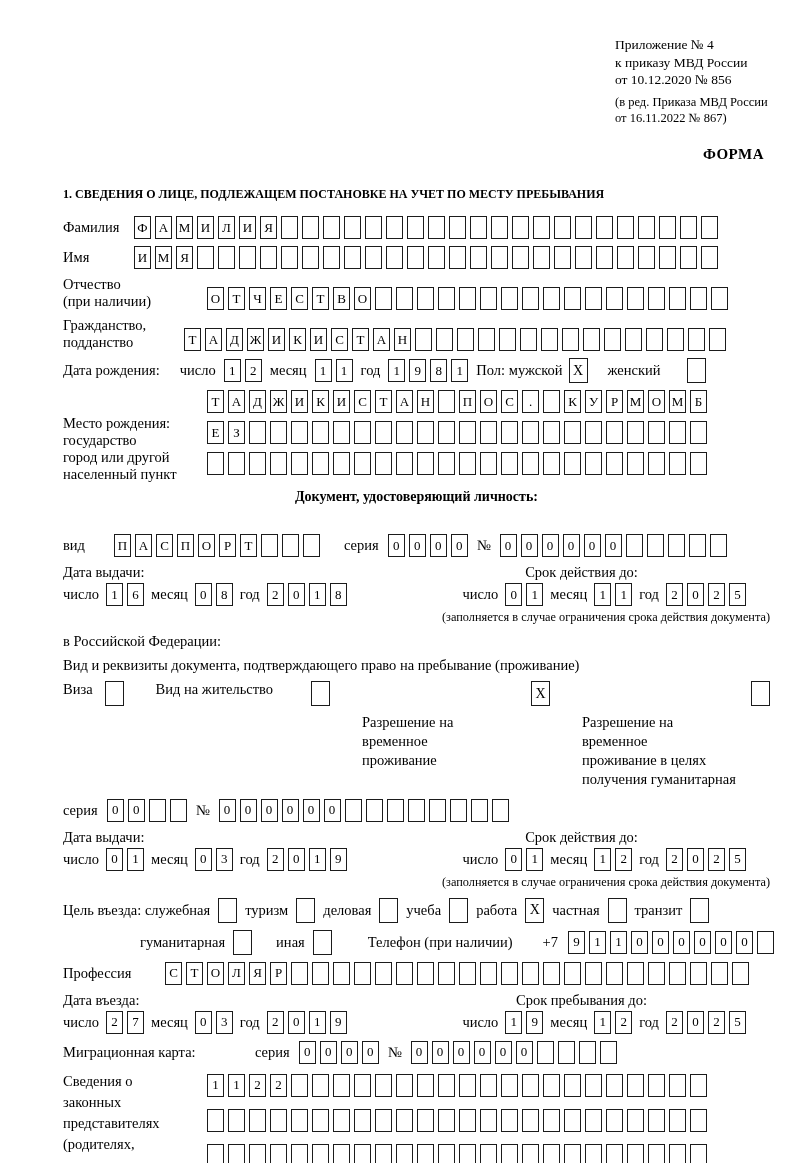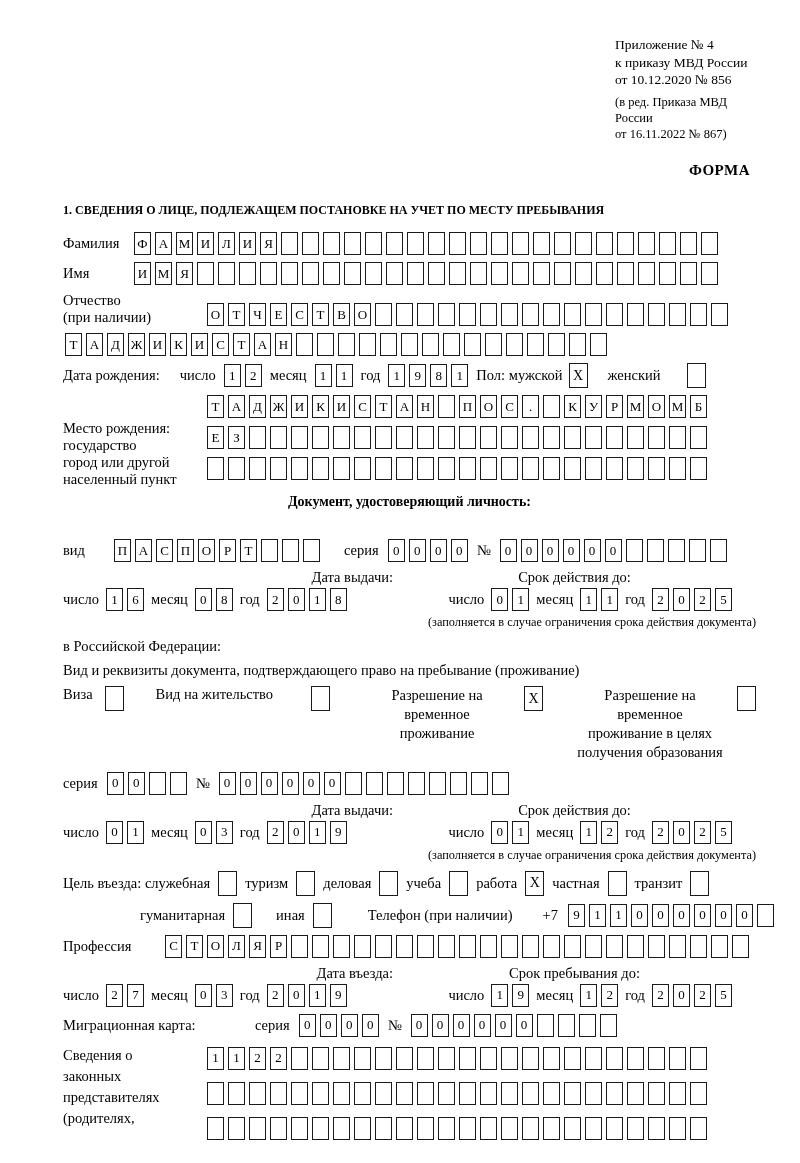--- a/index.html
+++ b/index.html
@@ -1,38 +1,38 @@
 <!DOCTYPE html>
 <html><head>
 <meta charset="utf-8">
 <style>
   html,body{margin:0;padding:0;background:#fff;}
   .page{width:800px;height:1163px;background:#fff;color:#000;box-sizing:border-box;
-        padding:36px 44px 0 63px;font-family:"Liberation Serif",serif;overflow:hidden;position:relative;}
+        padding:36px 30px 0 63px;font-family:"Liberation Serif",serif;overflow:hidden;position:relative;}
   .appendix{margin-left:552px;font-size:13.5px;line-height:1.3;}
   .edition{margin-left:552px;font-size:12.5px;line-height:1.3;margin-top:5px;}
   .forma{text-align:right;font-weight:bold;font-size:15px;margin:20px 6px 0 0;letter-spacing:.5px;}
   .title{text-align:center;font-weight:bold;font-size:15.5px;line-height:1.5;margin-top:14px;}
   .blank-line{display:inline-block;width:58px;border-bottom:2px solid #333;margin-left:10px;}
   .section-title{font-weight:bold;font-size:12px;margin-top:24px;margin-bottom:14px;}
   .row{display:flex;align-items:center;margin-bottom:7px;font-size:14.5px;}
   .row.top{align-items:flex-end;}
   .lbl{flex:none;}
   .cells{display:inline-flex;flex:none;}
   .cell{width:15px;height:21px;border:1.6px solid #1b1b1b;margin:0 2px;display:inline-flex;
         align-items:center;justify-content:center;font-size:13px;flex:none;background:#fff;}
   .cb{width:17px;height:23px;border:1.6px solid #1b1b1b;display:inline-flex;align-items:center;
       justify-content:center;font-size:14px;flex:none;background:#fff;}
   .w69{width:69px;} .w119{width:119px;} .w142{width:142px;}
   .stack{display:flex;flex-direction:column;}
   .stack .cells{margin-bottom:8px;}
-  .center-lbl{text-align:center;line-height:1.3;}
+  .center-lbl{line-height:1.3;margin-top:32px;}
   .doc-title{text-align:center;font-weight:bold;font-size:14px;margin:6px 0 5px 0;}
   .dates-labels{margin-bottom:2px;font-size:14.5px;}
-  .dl-left{width:330px;text-align:right;}
+  .dl-left{width:330px;text-align:left;}
   .dl-right{flex:1;text-align:center;}
   .date-row{justify-content:space-between;padding-right:22px;}
   .dgroup{display:flex;align-items:center;gap:5px;}
   .note{font-size:12.3px;text-align:right;margin:-3px 0 8px 0;}
   .textline{font-size:14.5px;margin-bottom:7px;}
   .gap8{width:8px;flex:none;} .gap14{width:14px;flex:none;} .gap20{width:20px;flex:none;}
   .permit-row{align-items:flex-start;gap:12px;margin-top:4px;margin-bottom:10px;}
   .purpose-row{gap:8px;}
 </style>
 </head>
@@ -151,20 +151,24 @@
         <span class="cell"></span>
         <span class="cell"></span>
         <span class="cell"></span>
         <span class="cell"></span>
         <span class="cell"></span>
         <span class="cell"></span>
       </span>
   </div>
 
   <div class="row top">
+    <span class="lbl w119">
+      <span>Гражданство,</span><br>
+      <span>подданство</span>
+    </span>
     <span class="cells">
         <span class="cell">Т</span>
         <span class="cell">А</span>
         <span class="cell">Д</span>
         <span class="cell">Ж</span>
         <span class="cell">И</span>
         <span class="cell">К</span>
         <span class="cell">И</span>
         <span class="cell">С</span>
         <span class="cell">Т</span>
@@ -404,21 +408,21 @@
     <span class="gap8"></span>
     <span class="center-lbl">
       <span>Разрешение на временное</span><br>
       <span>проживание</span>
     </span>
     <span class="cb">X</span>
     <span class="gap8"></span>
     <span class="center-lbl">
       <span>Разрешение на временное</span><br>
       <span>проживание в целях</span><br>
-      <span>получения образования</span>
+      <span>получения гуманитарная</span>
     </span>
     <span class="cb"></span>
   </div>
 
   <div class="row" style="gap:7px;">
     <span class="lbl">серия</span>
     <span class="cells">
         <span class="cell">0</span>
         <span class="cell">0</span>
         <span class="cell"></span>

